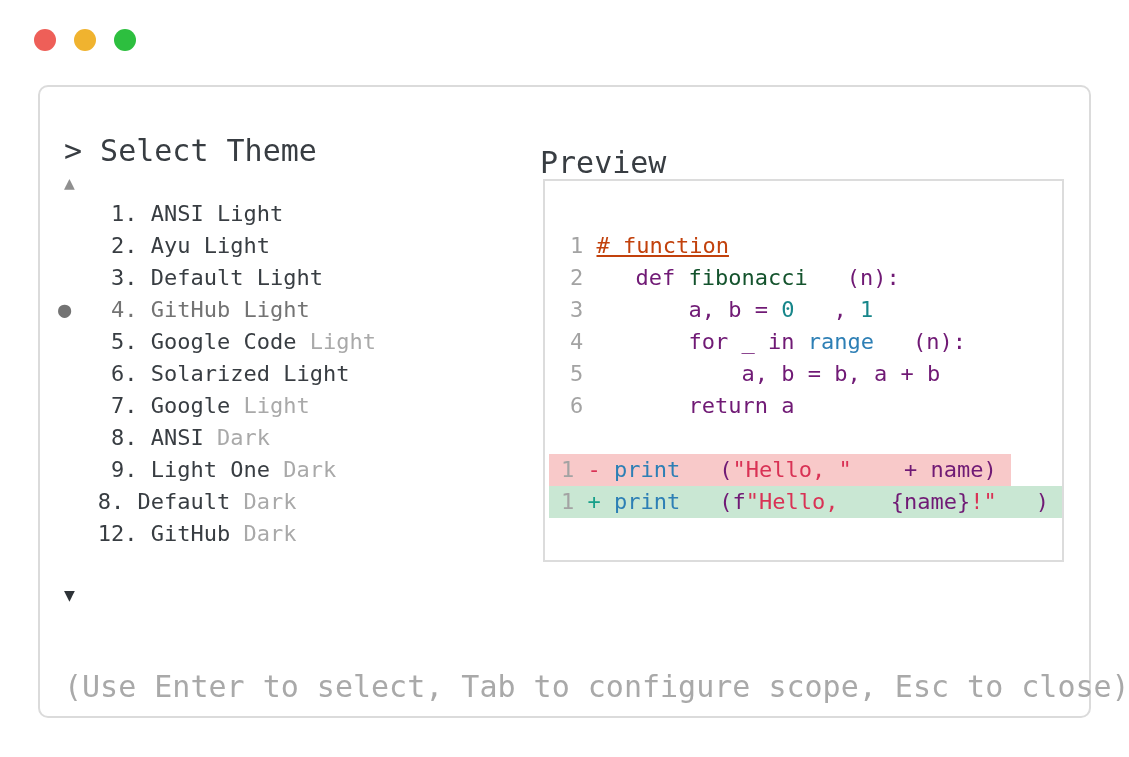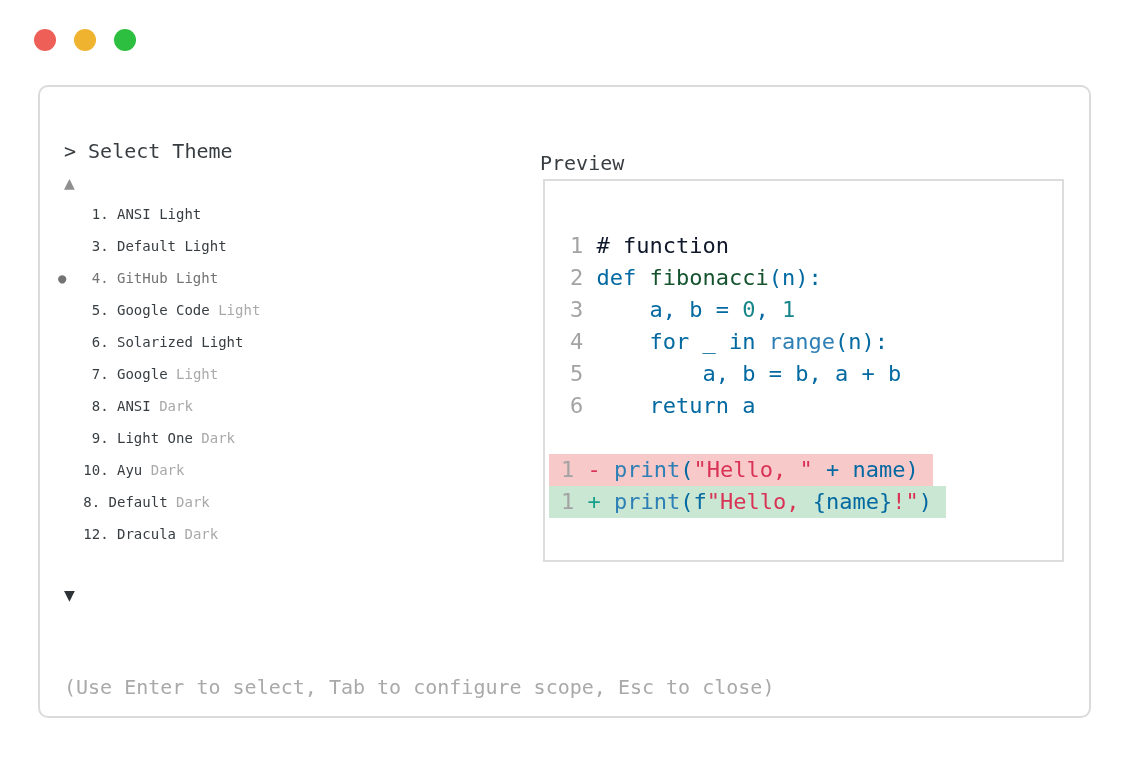--- a/index.html
+++ b/index.html
@@ -10,48 +10,48 @@
   .traffic { position: absolute; left: 34px; top: 29px; display: flex; gap: 18px; }
   .dot { width: 22px; height: 22px; border-radius: 50%; }
   .dot.red    { background: #ee5f58; }
   .dot.yellow { background: #f0b32f; }
   .dot.green  { background: #2dbf3f; }
 
   
   .panel { position: absolute; left: 38px; top: 85px; width: 1053px; height: 633px;
            background: #ffffff; border: 2px solid #dbdbdb; border-radius: 10px; }
 
-  .mono { font-size: 20px; line-height: 32px; white-space: pre; color: #383d42; text-align: center; }
+  .mono { font-size: 30px; line-height: 32px; white-space: pre; color: #383d42; text-align: center; }
 
   .title-row      { position: absolute; left: 24px; top: 48px; }
   .preview-label  { position: absolute; left: 500px; top: 60px; }
 
   .scroll-arrow { position: absolute; left: 24px; font-size: 18px; line-height: 20px; }
   .scroll-up    { top: 86px;  color: #8f8f8f; }
   .scroll-down  { top: 498px; color: #2e3338; }
 
   .theme-list { position: absolute; left: 18px; top: 111px; }
-  .trow { height: 32px; font-size: 14px; line-height: 32px; white-space: pre; color: #383d42; }
+  .trow { height: 32px; font-size: 22px; line-height: 32px; white-space: pre; color: #383d42; }
   .trow .dim { color: #a9a9a9; }
   .trow.sel, .trow.sel .dim { color: #737373; }
 
   .footer-hint { position: absolute; left: 24px; top: 584px; color: #a9a9a9; }
 
   
   .preview-box { position: absolute; left: 503px; top: 92px; width: 521px; height: 383px;
                  border: 2px solid #dcdcdc; background: #ffffff; padding-top: 49px; overflow: hidden; }
   .cline { height: 32px; font-size: 22px; line-height: 32px; white-space: pre; padding-left: 25px; }
   .cline.diffrow { padding-left: 0; }
   .diffblock { display: inline-block; margin-left: 4px; padding: 0 14px 0 12px; height: 32px; }
   .diff-removed { background: #f8c9c9; }
   .diff-added   { background: #c9e7d3; }
 
   .ln          { color: #a3a3a3; }
-  .tok-plain   { color: #0369a1; }
-  .tok-comment { color: #0f172a; }
+  .tok-plain   { color: #701a75; margin-left: 39px; }
+  .tok-comment { color: #c2410c; text-decoration: underline; }
   .tok-func    { color: #14532d; }
   .tok-number  { color: #17868a; }
   .tok-call    { color: #2d7fb5; }
   .tok-string  { color: #d93255; }
   .tok-dminus  { color: #d93255; }
   .tok-dplus   { color: #17a08a; }
 </style>
 </head>
 <body>
 
@@ -64,30 +64,30 @@
 <div class="panel">
 
   <div class="mono title-row">&gt; Select Theme</div>
 
   <div class="mono preview-label">Preview</div>
 
   <div class="scroll-arrow scroll-up">▲</div>
 
   <div class="theme-list">
       <div class="trow"><span>    1. </span><span>ANSI Light</span></div>
+      <div class="trow"><span>    2. </span><span>Ayu Light</span></div>
       <div class="trow"><span>    3. </span><span>Default Light</span></div>
       <div class="trow sel"><span>●   4. </span><span>GitHub Light</span></div>
       <div class="trow"><span>    5. </span><span>Google Code</span><span class="dim"> Light</span></div>
       <div class="trow"><span>    6. </span><span>Solarized Light</span></div>
       <div class="trow"><span>    7. </span><span>Google</span><span class="dim"> Light</span></div>
       <div class="trow"><span>    8. </span><span>ANSI</span><span class="dim"> Dark</span></div>
       <div class="trow"><span>    9. </span><span>Light One</span><span class="dim"> Dark</span></div>
-      <div class="trow"><span>   10. </span><span>Ayu</span><span class="dim"> Dark</span></div>
       <div class="trow"><span>   8. </span><span>Default</span><span class="dim"> Dark</span></div>
-      <div class="trow"><span>   12. </span><span>Dracula</span><span class="dim"> Dark</span></div>
+      <div class="trow"><span>   12. </span><span>GitHub</span><span class="dim"> Dark</span></div>
     </div>
 
   <div class="scroll-arrow scroll-down">▼</div>
 
   <div class="mono footer-hint">(Use Enter to select, Tab to configure scope, Esc to close)</div>
 
   <div class="preview-box">
       <div class="cline"><span class="ln">1 </span><span class="tok-comment"># function</span></div>
       <div class="cline"><span class="ln">2 </span><span class="tok-plain">def </span><span class="tok-func">fibonacci</span><span class="tok-plain">(n):</span></div>
       <div class="cline"><span class="ln">3 </span><span class="tok-plain">    a, b = </span><span class="tok-number">0</span><span class="tok-plain">, </span><span class="tok-number">1</span></div>

